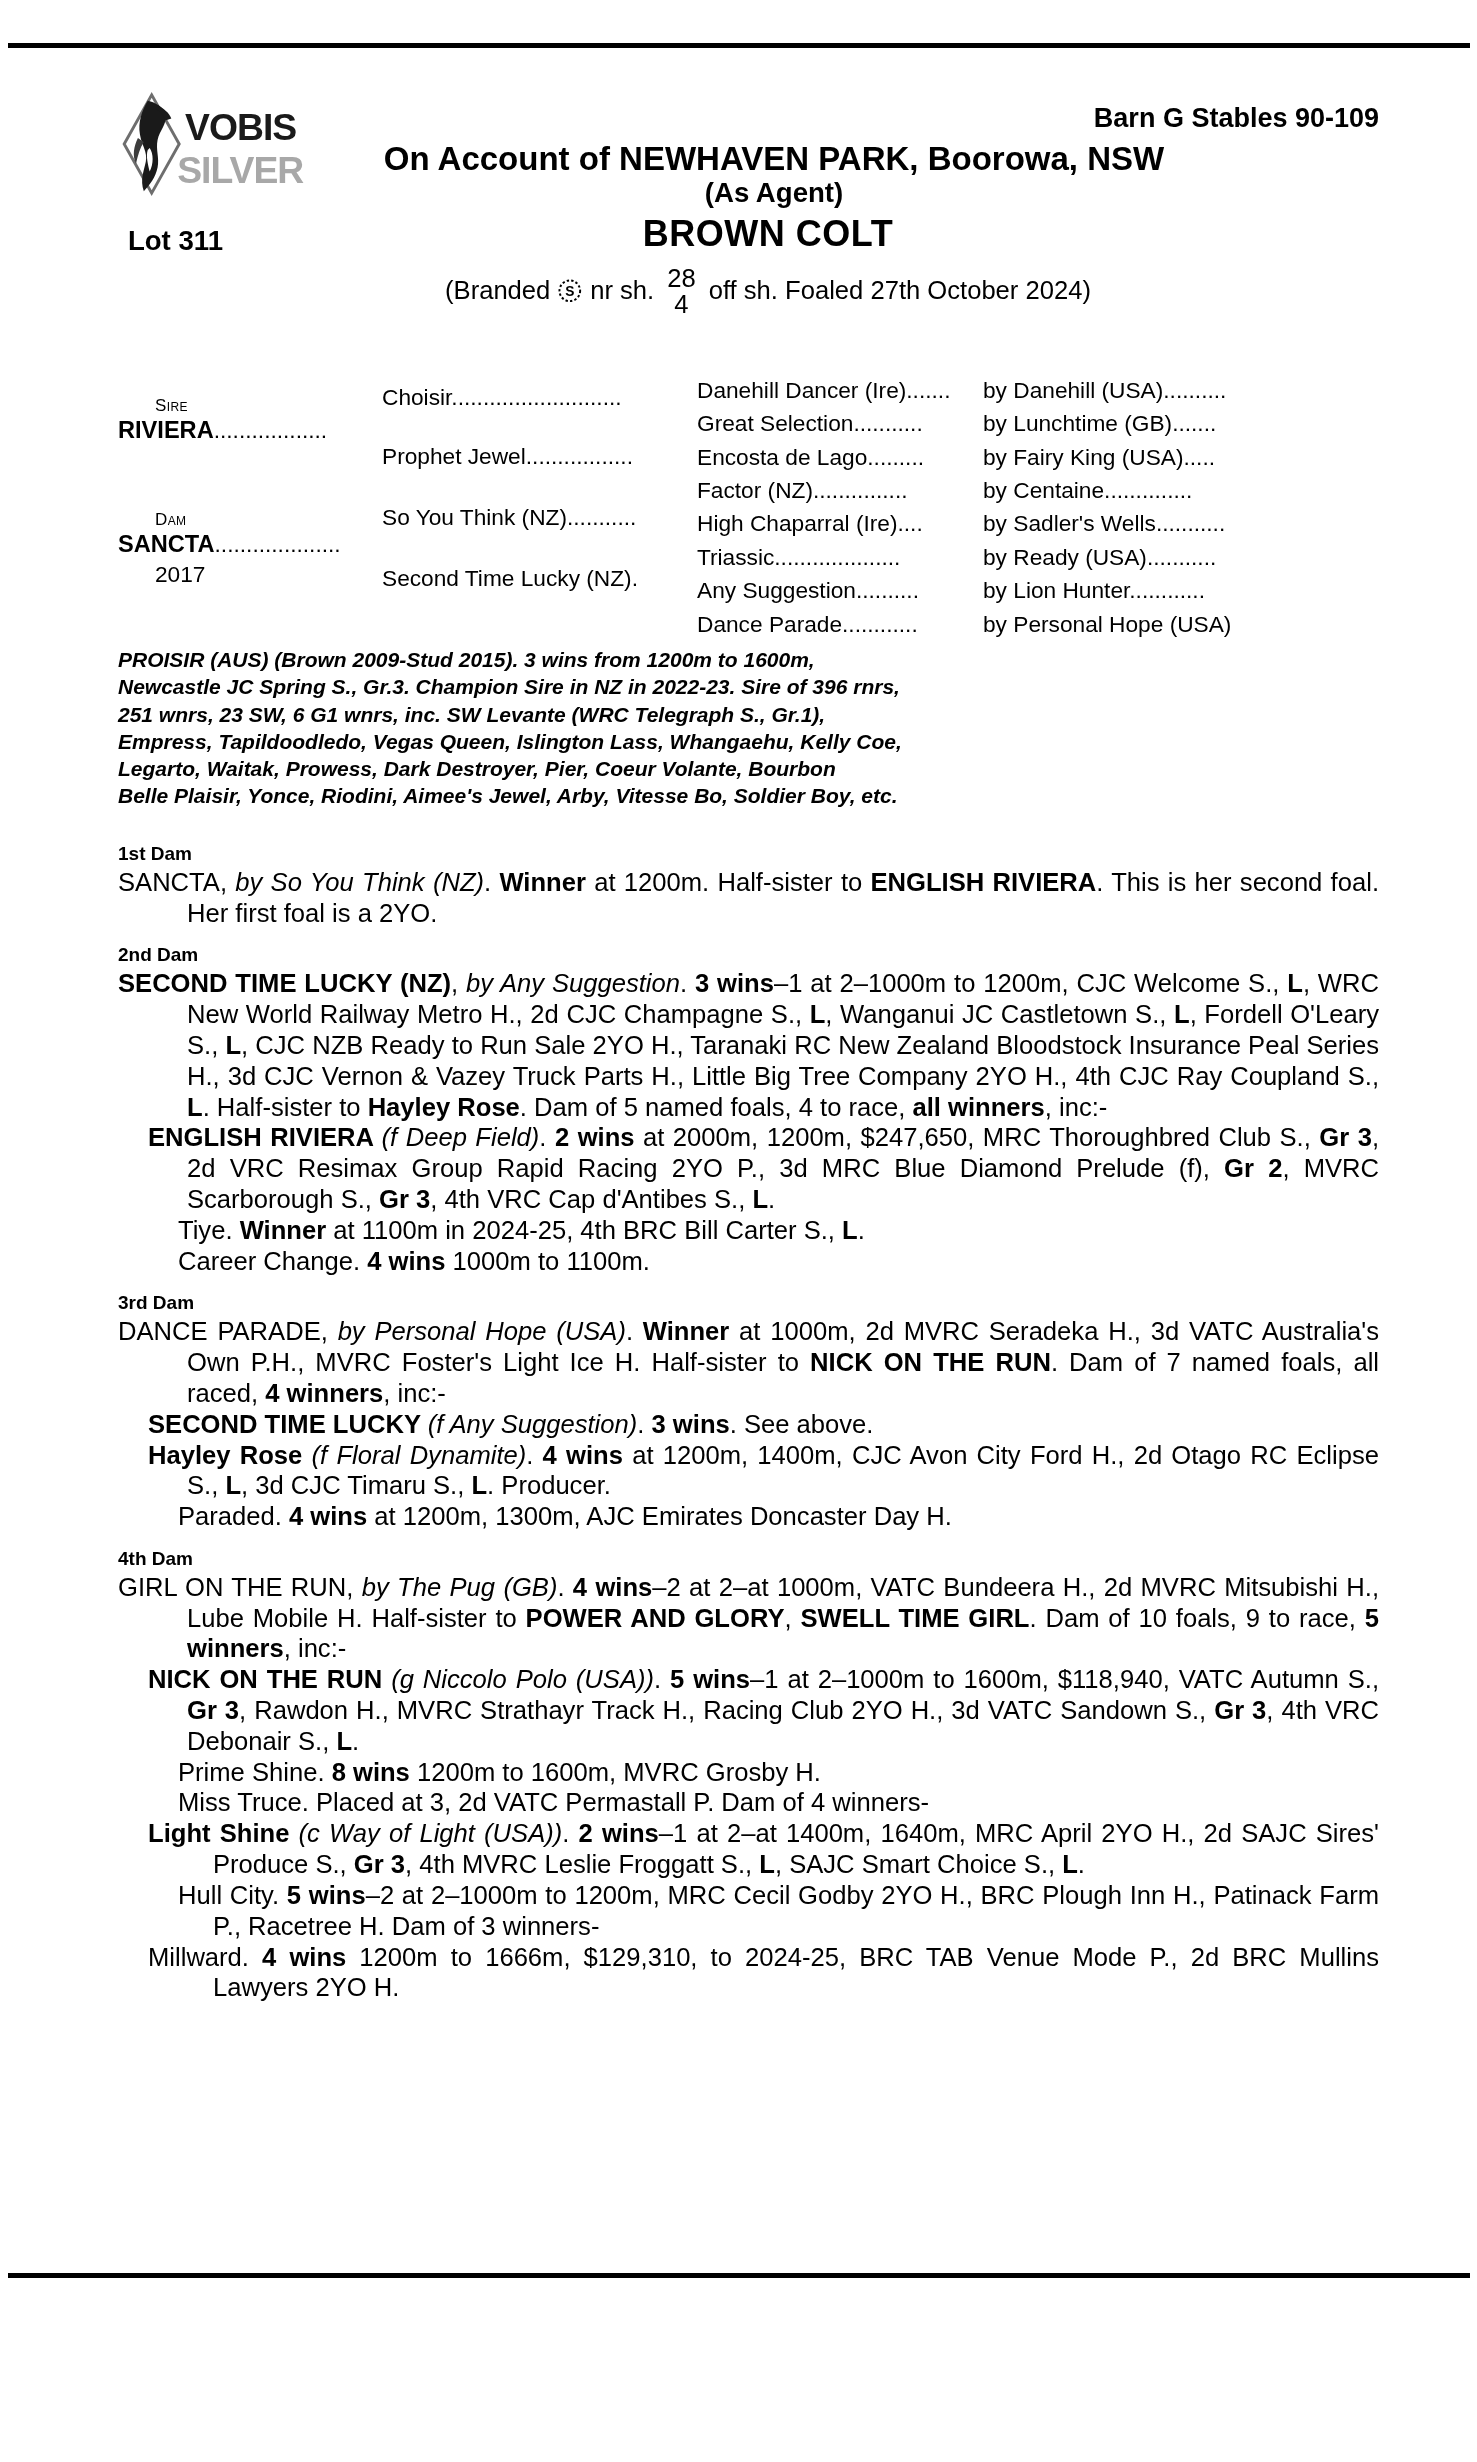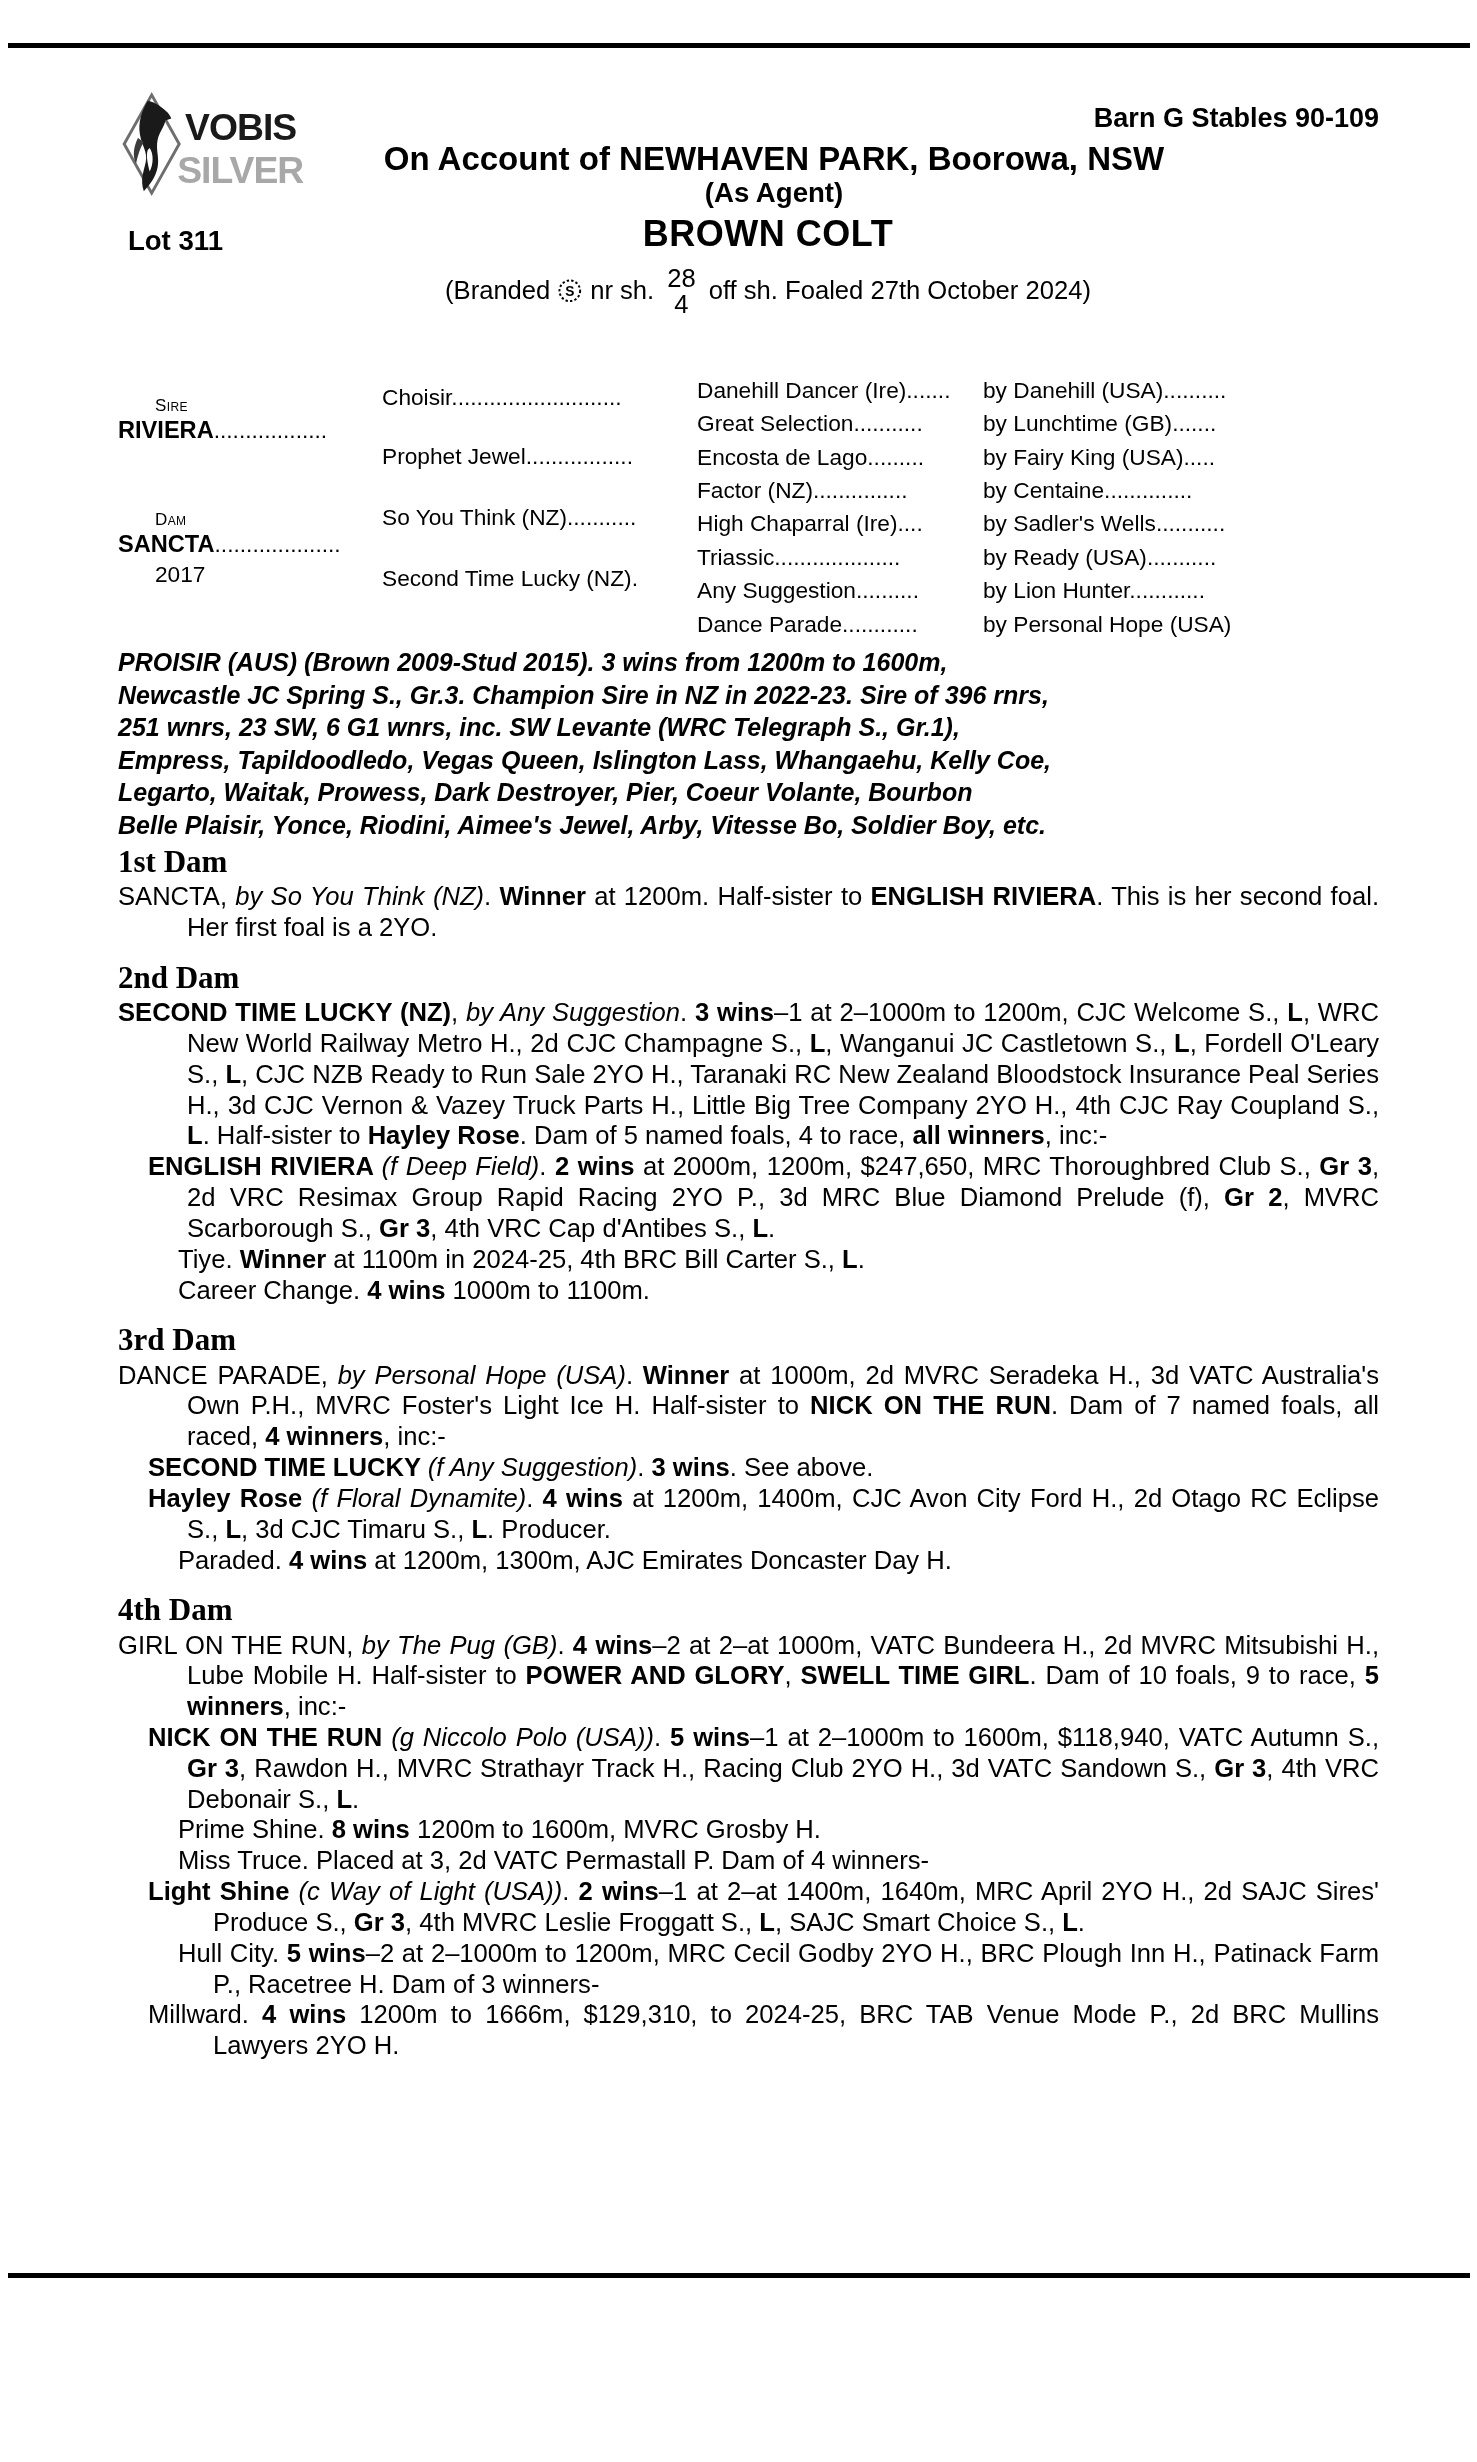--- a/index.html
+++ b/index.html
@@ -146,44 +146,43 @@
     white-space: nowrap;
     overflow: hidden;
   }
 
   
   .sire-para {
     position: absolute;
     left: 0;
     top: 569px;
     width: 1261px;
-    font-size: 25px;
+    font-size: 21px;
     font-weight: bold;
     font-style: italic;
     line-height: 1.30;
     text-align: justify;
     font-stretch: condensed;
   }
   .sire-para > div { white-space: nowrap; }
 
   
   .body {
     position: absolute;
     left: 0;
     top: 766px;
     width: 1261px;
     font-size: 25.6px;
     line-height: 1.205;
   }
   .dam-head {
     font-weight: bold;
-    font-size: 31px;
+    font-size: 19px;
     margin-top: 15.8px;
     margin-bottom: 1px;
-    font-family: Liberation Serif, serif;
   }
   .dam-head.first { margin-top: 0; }
   .para {
     text-align: justify;
     margin: 0;
   }
   .hang-0 { padding-left: 69px; text-indent: -69px; }
   .hang-1 { padding-left: 69px; text-indent: -39px; }
   .hang-2 { padding-left: 95px; text-indent: -65px; }
   .hang-3 { padding-left: 95px; text-indent: -35px; }

